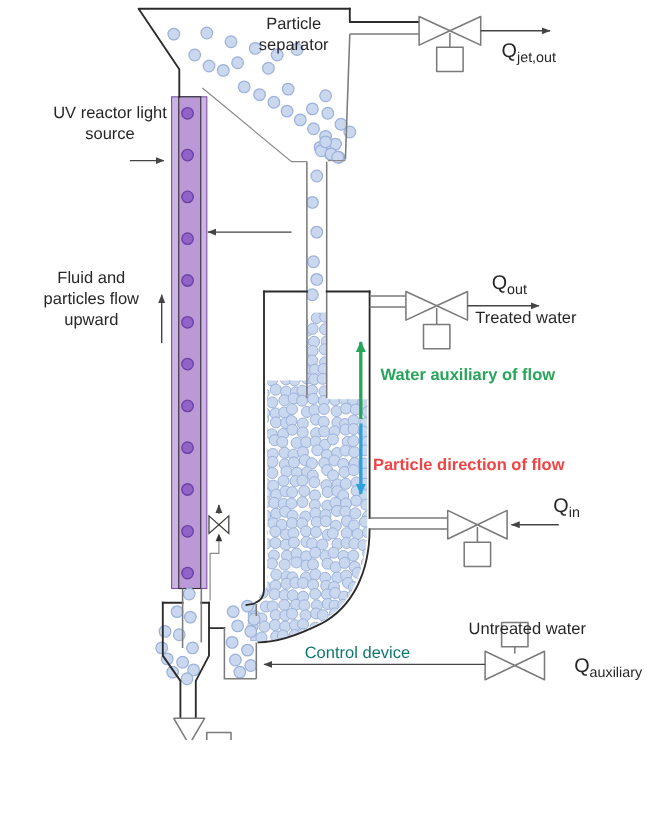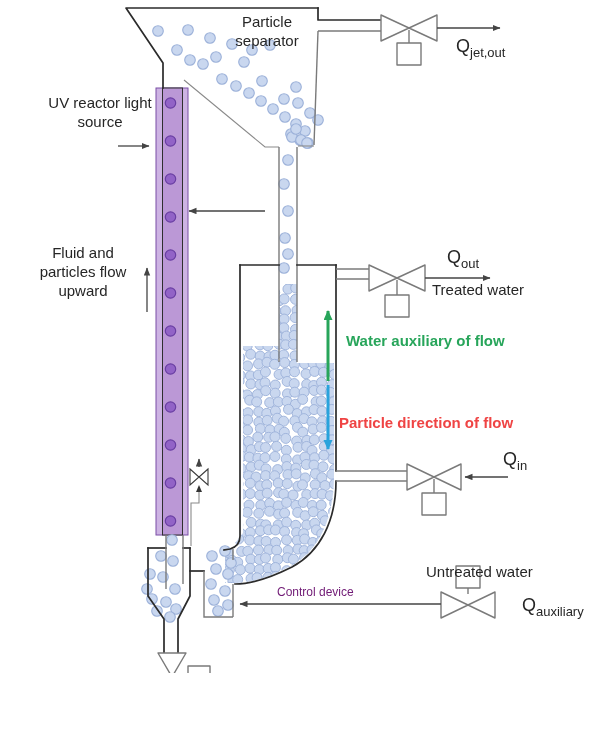--- a/index.html
+++ b/index.html
@@ -3,21 +3,21 @@
 <meta charset="utf-8">
 <style>
   html,body{margin:0;padding:0;background:#fff;}
   .stage{position:relative;width:603px;height:673px;background:#fff;overflow:hidden;
          font-family:"Liberation Sans",sans-serif;color:#262626;}
   .stage svg{position:absolute;left:0;top:0;}
   .lbl{position:absolute;font-size:15px;line-height:1.25;white-space:normal;}
   .ctr{text-align:center;}
   .qlbl{position:absolute;font-size:18px;}
   .qlbl sub{font-size:13px;}
-  .small{font-size:12px;color:#701a75;}
+  .small{font-size:15px;color:#0f766e;}
   .vessel{fill:none;stroke:#2b2b2b;stroke-width:1.7;stroke-linejoin:round;stroke-linecap:square;}
   .pipe{fill:none;stroke:#7a7a7a;stroke-width:1.4;}
   .thin{fill:none;stroke:#8a8a8a;stroke-width:1.1;}
   .vbody{fill:#fff;stroke:#7a7a7a;stroke-width:1.4;stroke-linejoin:round;}
   .arrow{fill:none;stroke:#444;stroke-width:1.3;}
   .flowarrow{fill:none;stroke-width:3;}
 </style>
 </head>
 <body>
 

